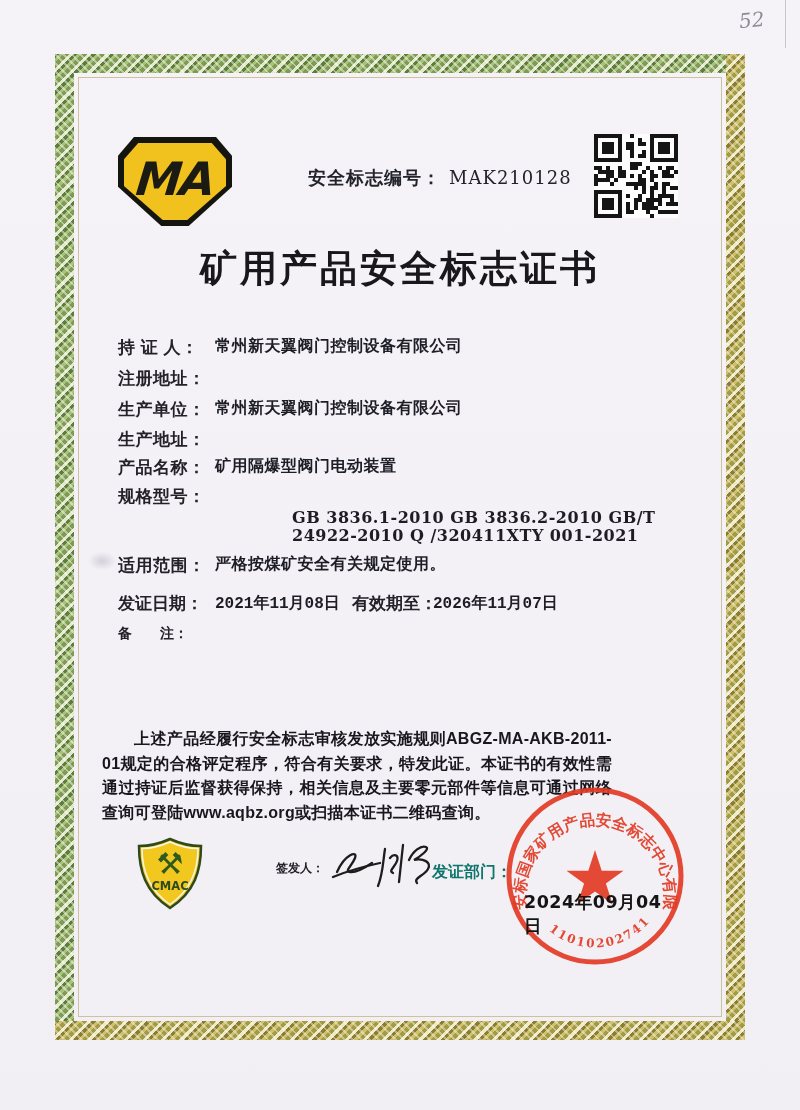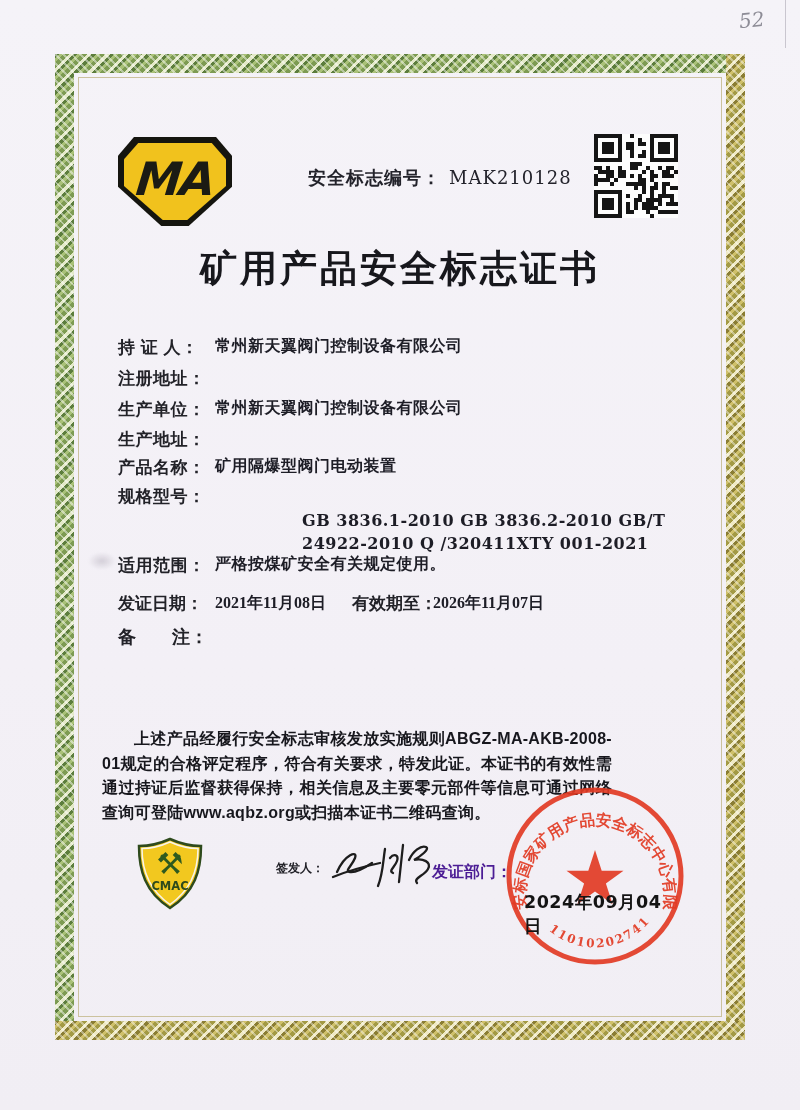--- a/index.html
+++ b/index.html
@@ -65,39 +65,39 @@
     text-align:center; font-size:37px; font-weight:bold; letter-spacing:3px; color:#17171c;
     font-family:"DejaVu Sans", sans-serif;
   }
   
   .row { position:absolute; left:118px; width:610px; display:flex; }
   .row .lbl { font-weight:bold; font-size:17px; color:#222228; width:97px; flex:0 0 97px; letter-spacing:.5px; }
   .row .val {
     font-family:"DejaVu Serif", serif; font-weight:bold; font-size:16px; color:#1d1d26; letter-spacing:.5px;
   }
   .row.std .lbl { width:auto; flex:0 0 auto; }
-  .row.std .val { position:absolute; left:184px; top:-14px; width:428px; line-height:23px; }
+  .row.std .val { position:absolute; left:174px; top:-14px; width:428px; line-height:18px; }
   .dates-row { position:absolute; left:118px; top:592px; width:610px; font-size:17px; }
   .dates-row .lbl { font-weight:bold; color:#222228; }
-  .dates-row .val { font-family:Liberation Serif, serif; font-weight:bold; font-size:16px; color:#1d1d26; }
+  .dates-row .val { font-family:Liberation Mono, monospace; font-weight:bold; font-size:16px; color:#1d1d26; }
   .dates-row .valid-lbl { position:absolute; left:234px; top:0; }
   .dates-row .valid-val { position:absolute; left:315px; top:1px; }
   .dates-row .issue-val { position:absolute; left:97px; top:1px; }
-  .remark-row { position:absolute; left:118px; top:625px; font-size:18px; font-weight:bold; color:#222228; }
+  .remark-row { position:absolute; left:118px; top:625px; font-size:14px; font-weight:bold; color:#222228; }
   
   .statement {
     position:absolute; left:102px; top:727px; width:510px;
     font-size:16px; font-weight:bold; line-height:24.5px;
     text-align:justify; text-indent:2em; color:#17171d; letter-spacing:.3px;
   }
   
   .cmac-logo { position:absolute; left:133px; top:836px; width:74px; height:76px; }
   .signer-label { position:absolute; left:276px; top:860px; font-size:12px; font-weight:bold; color:#222228; }
   .signature { position:absolute; left:330px; top:836px; width:108px; height:60px; }
-  .issuer-label { position:absolute; left:432px; top:862px; font-size:16px; font-weight:bold; color:#4c1d95; }
+  .issuer-label { position:absolute; left:432px; top:862px; font-size:16px; font-weight:bold; color:#0f766e; }
   .seal { position:absolute; left:503px; top:784px; width:184px; height:184px; }
   .seal-date {
     position:absolute; left:524px; top:890px; width:140px;
     font-size:17.5px; font-weight:bold; color:#141414; letter-spacing:.5px;
     font-family:"DejaVu Sans", sans-serif;
   }
 </style>
 </head>
 <body>
 
@@ -288,21 +288,21 @@
 
 <div class="dates-row">
   <span class="lbl">发证日期：</span>
   <span class="val issue-val">2021年11月08日</span>
   <span class="lbl valid-lbl">有效期至：</span>
   <span class="val valid-val">2026年11月07日</span>
 </div>
 
 <div class="remark-row">备　　注：</div>
 
-<div class="statement">上述产品经履行安全标志审核发放实施规则ABGZ-MA-AKB-2008-01规定的合格评定程序，符合有关要求，特发此证。本证书的有效性需通过持证后监督获得保持，相关信息及主要零元部件等信息可通过网络查询可登陆www.aqbz.org或扫描本证书二维码查询。</div>
+<div class="statement">上述产品经履行安全标志审核发放实施规则ABGZ-MA-AKB-2011-01规定的合格评定程序，符合有关要求，特发此证。本证书的有效性需通过持证后监督获得保持，相关信息及主要零元部件等信息可通过网络查询可登陆www.aqbz.org或扫描本证书二维码查询。</div>
 
 <div class="cmac-logo">
   <svg width="74" height="76" viewBox="0 0 74 76">
     <path d="M37,3 C48,8 60,10 68,10 C68,34 62,56 37,72 C12,56 6,34 6,10 C14,10 26,8 37,3 Z" fill="#f2c81f" stroke="#2e4a1c" stroke-width="2.5"></path>
     <path d="M37,6 C47,10.5 58,12.5 65,12.6 C65,33 59,53.5 37,68.5 C15,53.5 9,33 9,12.6 C16,12.5 27,10.5 37,6 Z" fill="none" stroke="#f7f4ec" stroke-width="1.5"></path>
     <text x="37" y="38" text-anchor="middle" font-size="30" fill="#2e5a1f">⚒</text>
     <text x="37" y="54" text-anchor="middle" font-family="DejaVu Sans, sans-serif" font-weight="bold" font-size="11.5" fill="#2e4a1c">CMAC</text>
   </svg>
 </div>
 

